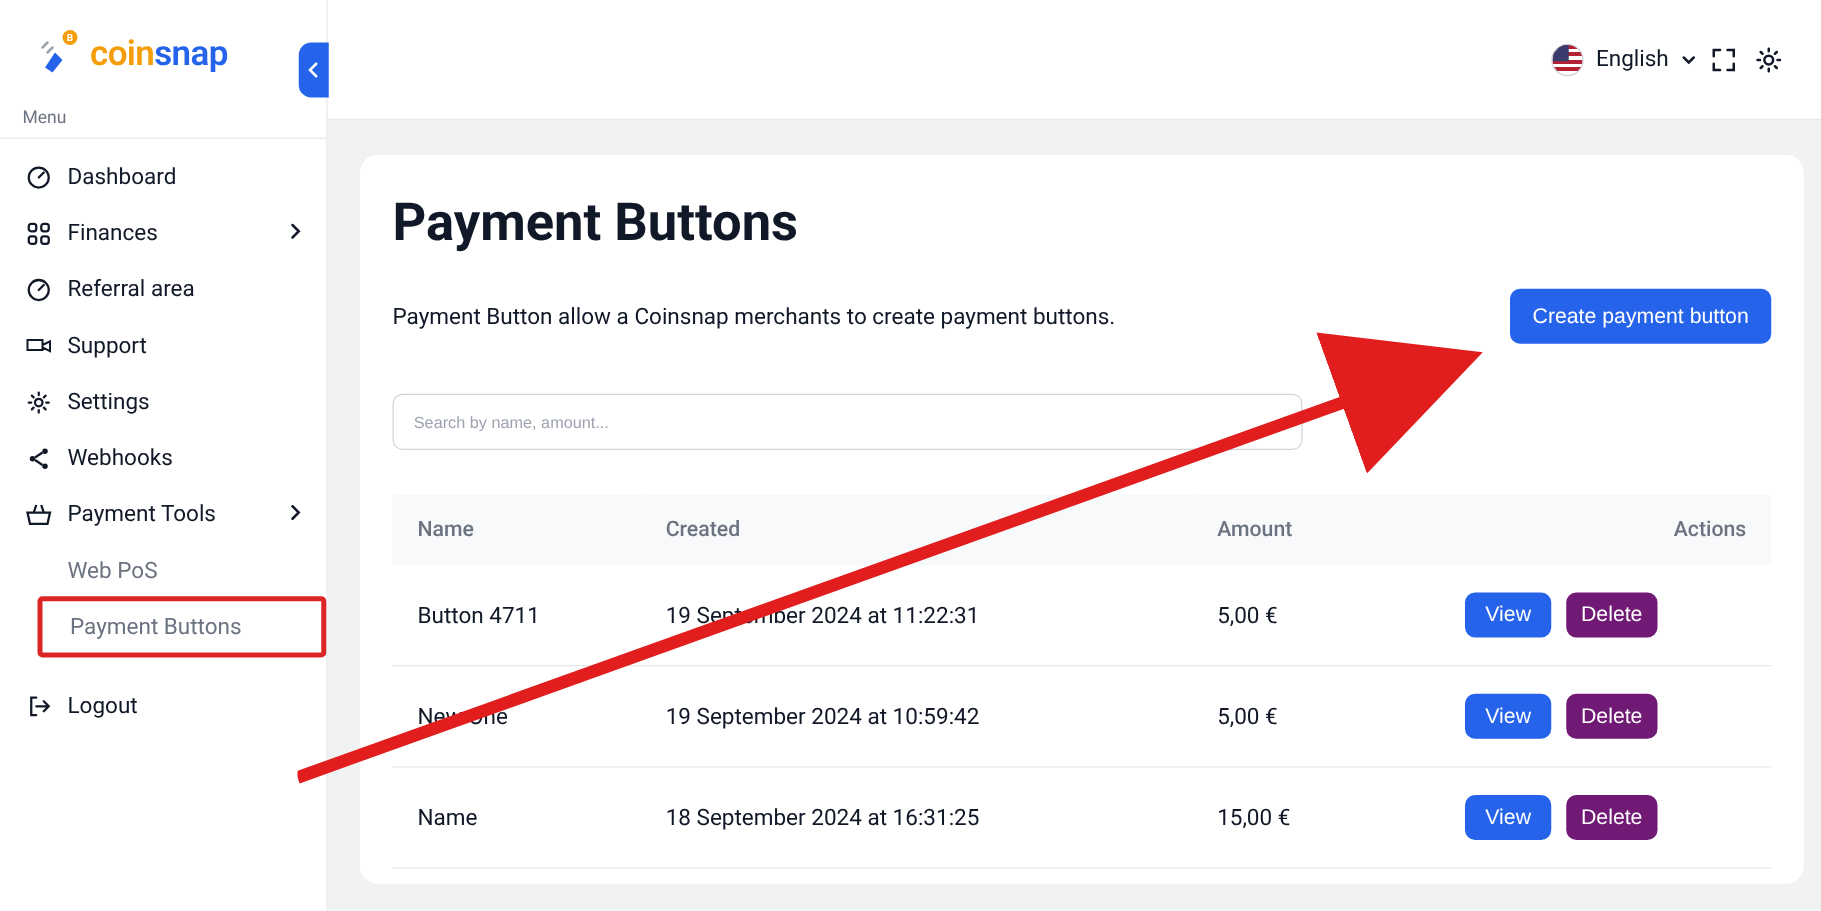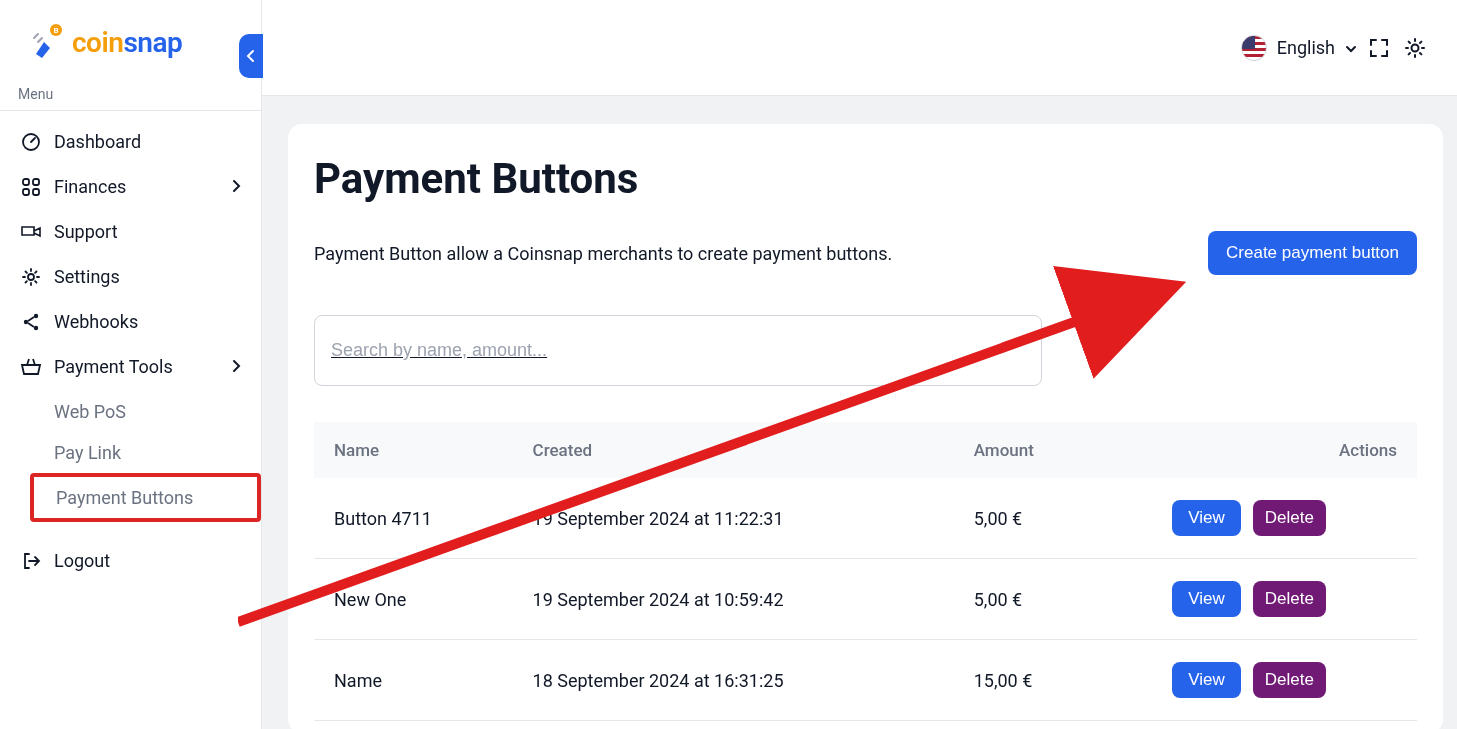--- a/index.html
+++ b/index.html
@@ -102,25 +102,24 @@
   .page-title { font-size: 42px; font-weight: 700; color:#111827; margin-bottom: 28px; }
   .desc-row { display:flex; align-items:center; justify-content:space-between; margin-bottom: 40px; }
   .desc { font-size: 18px; color:#111827; }
   .btn-primary {
     background:#2563eb; color:#fff; border:none; border-radius:8px;
     padding: 12px 18px; font-size:17px; cursor:pointer;
   }
   .search {
     width: 728px; max-width: 100%;
     border:1px solid #d1d5db; border-radius:8px;
-    padding: 24px 16px;
-    font-size: 18px;
+    padding: 14px 16px;
+    font-size: 13px;
     color:#111827;
     margin-bottom: 36px;
-    text-decoration: underline;
   }
   .search::placeholder { color:#9ca3af; }
   
   table { width:100%; border-collapse: collapse; }
   thead th {
     text-align:left; font-weight:500; color:#6b7280; font-size:17px;
     background:#f8f9fb; padding: 18px 20px;
   }
   tbody td {
     padding: 22px 20px; font-size:18px; color:#111827;
@@ -185,20 +184,29 @@
               <rect x="12" y="12" width="6" height="6" rx="2" fill="none" stroke="currentColor" stroke-width="1.8"></rect>
             </svg>
           </span>
         <span>Finances</span>
         <span class="chev"><svg width="10" height="14" viewBox="0 0 10 14">
               <path d="M3 2 L8 7 L3 12" stroke="currentColor" stroke-width="2" fill="none" stroke-linecap="round"></path>
             </svg></span>
       </li>
       <li>
         <span class="mi">
+            <svg width="20" height="20" viewBox="0 0 20 20">
+              <circle cx="10" cy="10" r="8" fill="none" stroke="currentColor" stroke-width="1.8"></circle>
+              <path d="M10 10 L14 6" stroke="currentColor" stroke-width="1.8" stroke-linecap="round"></path>
+            </svg>
+          </span>
+        <span>Referral area</span>
+      </li>
+      <li>
+        <span class="mi">
             <svg width="22" height="18" viewBox="0 0 22 18">
               <path d="M2 12h12v-8H2zM14 8l6-3v8l-6-3z" fill="none" stroke="currentColor" stroke-width="1.6"></path>
             </svg>
           </span>
         <span>Support</span>
       </li>
       <li>
         <span class="mi">
             <svg width="20" height="20" viewBox="0 0 20 20">
               <circle cx="10" cy="10" r="3" fill="none" stroke="currentColor" stroke-width="1.8"></circle>
@@ -227,21 +235,20 @@
           </span>
         <span>Payment Tools</span>
         <span class="chev"><svg width="10" height="14" viewBox="0 0 10 14">
               <path d="M3 2 L8 7 L3 12" stroke="currentColor" stroke-width="2" fill="none" stroke-linecap="round"></path>
             </svg></span>
       </li>
     </ul>
 
     <ul class="subnav">
       <li>Web PoS</li>
-      <li>Pay Link</li>
       <li class="highlight">Payment Buttons</li>
     </ul>
 
     <ul class="nav">
       <li>
         <span class="mi">
             <svg width="20" height="20" viewBox="0 0 20 20">
               <path d="M8 3H4v14h4M8 10h10M14 6l4 4-4 4" fill="none" stroke="currentColor" stroke-width="1.8" stroke-linecap="round"></path>
             </svg>
           </span>

